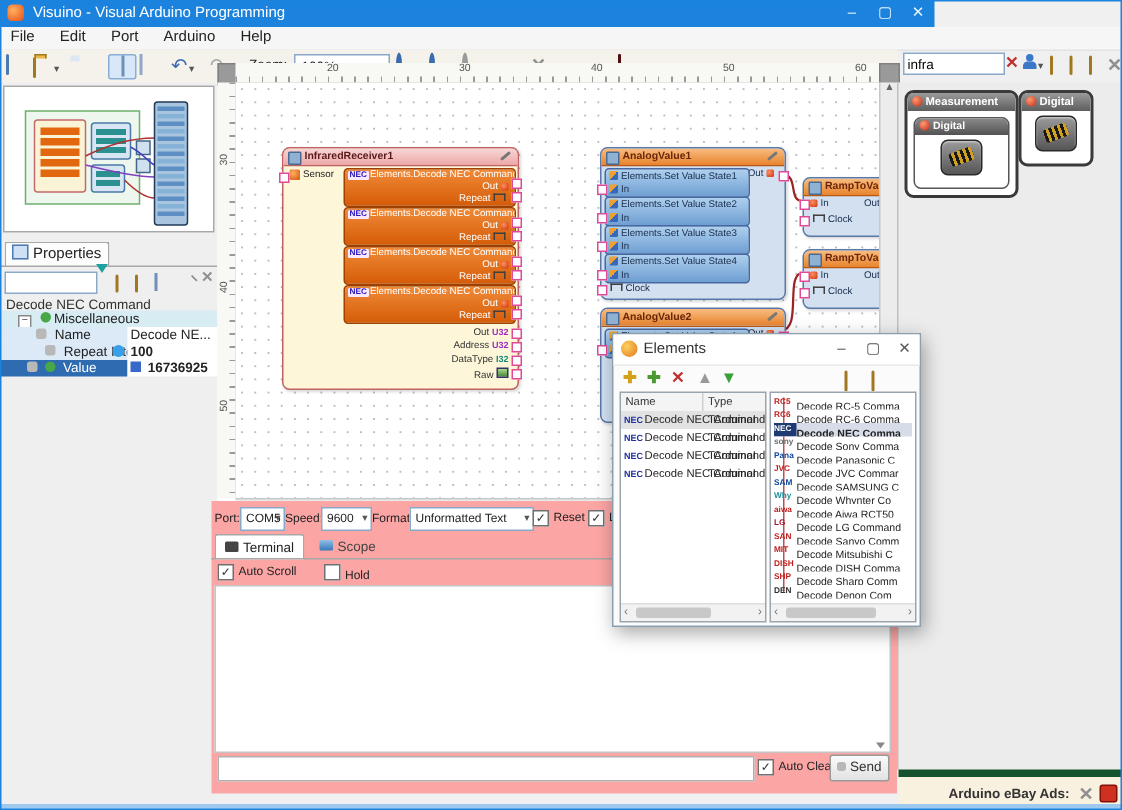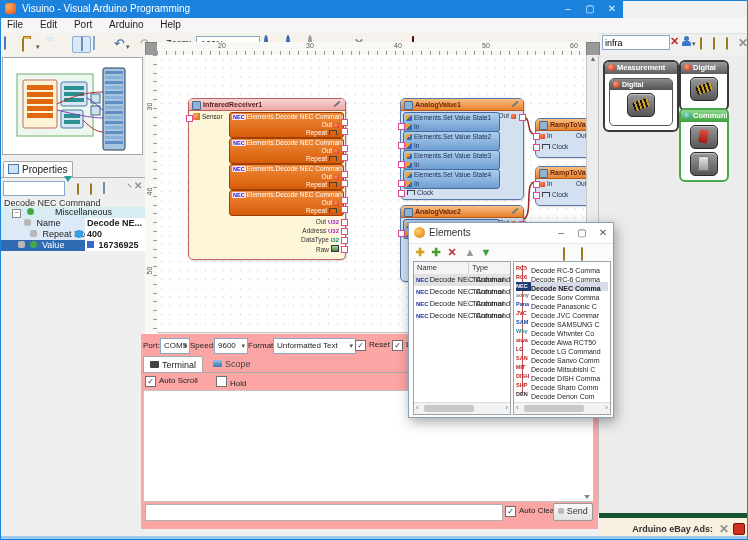--- a/index.html
+++ b/index.html
@@ -265,32 +265,32 @@
     <span class="pti" style="left:103px;top:3px"><span class="listbox-ic"></span></span>
     <span class="pti" style="left:124px;top:3px"><span class="pin-ic"></span></span>
     <span class="pti x-ic" style="left:134px;top:1px;font-size:10px">✕</span>
   </div>
 
   <div class="abs comp-label">Decode NEC Command</div>
 
   <div class="trow" style="top:152px;background:#d8ecf4">
     <span style="margin-left:12px" class="exp-box">−</span>
     <span class="green-ic" style="margin-left:3px"></span>
-    <span style="margin-left:19px">Miscellaneous</span>
+    <span style="margin-left:0">Miscellaneous</span>
   </div>
   <div class="trow" style="top:163px">
     <span class="tcell"><span class="leaf-ic" style="margin-left:24px"></span>
       <span style="margin-left:3px">Name</span></span>
-    <span class="vcell" style="font-weight:bold"><span style="margin-left:2px">Decode NE...</span></span>
+    <span class="vcell" style="font-weight:normal"><span style="margin-left:2px">Decode NE...</span></span>
   </div>
   <div class="trow" style="top:174px">
     <span class="tcell"><span class="leaf-ic" style="margin-left:30px"></span>
       <span style="margin-left:3px">Repeat Interval</span>
       <span class="refresh-ic" style="position:absolute;right:2px;top:1px"></span></span>
-    <span class="vcell" style="font-weight:bold"><span style="margin-left:2px">400</span></span>
+    <span class="vcell" style="font-weight:bold"><span style="margin-left:2px">100</span></span>
   </div>
   <div class="trow" style="top:185px">
     <span class="tcell selrow"><span class="leaf-ic" style="margin-left:18px"></span>
       <span class="green-ic" style="margin-left:2px"></span>
       <span style="margin-left:3px">Value</span></span>
     <span class="vcell" style="font-weight:bold"><span class="bluesq-ic" style="margin-left:2px"></span>
       <span style="margin-left:2px">16736925</span></span>
   </div>
 </div>
 
@@ -453,29 +453,20 @@
       <div class="pcat-h"><span class="pcat-hic"></span><span>Digital</span></div>
       <div class="pitem">
           <div class="ir-pic"></div>
         </div>
     </div>
   </div>
   <div class="pcat" style="left:80px;top:5px;width:46px;height:47px">
     <div class="pcat-h"><span class="pcat-hic"></span><span>Digital</span></div>
     <div class="pitem">
         <div class="ir-pic"></div>
-      </div>
-  </div>
-  <div class="pcat green" style="left:80px;top:53px;width:46px;height:70px">
-    <div class="pcat-h"><span class="pcat-hic teal"></span><span>Communi</span></div>
-    <div class="pitem">
-        <div class="remote-red"></div>
-      </div>
-    <div class="pitem">
-        <div class="remote-gray"></div>
       </div>
   </div>
   <div class="ads">
     <span style="position:absolute;right:36px">Arduino eBay Ads:</span>
     <span class="x-ic" style="position:absolute;right:20px;top:0">✕</span>
     <span class="ads-red" style="position:absolute;right:4px;top:5px"></span>
   </div>
 </div>
 
 <div class="abs bottompanel">

